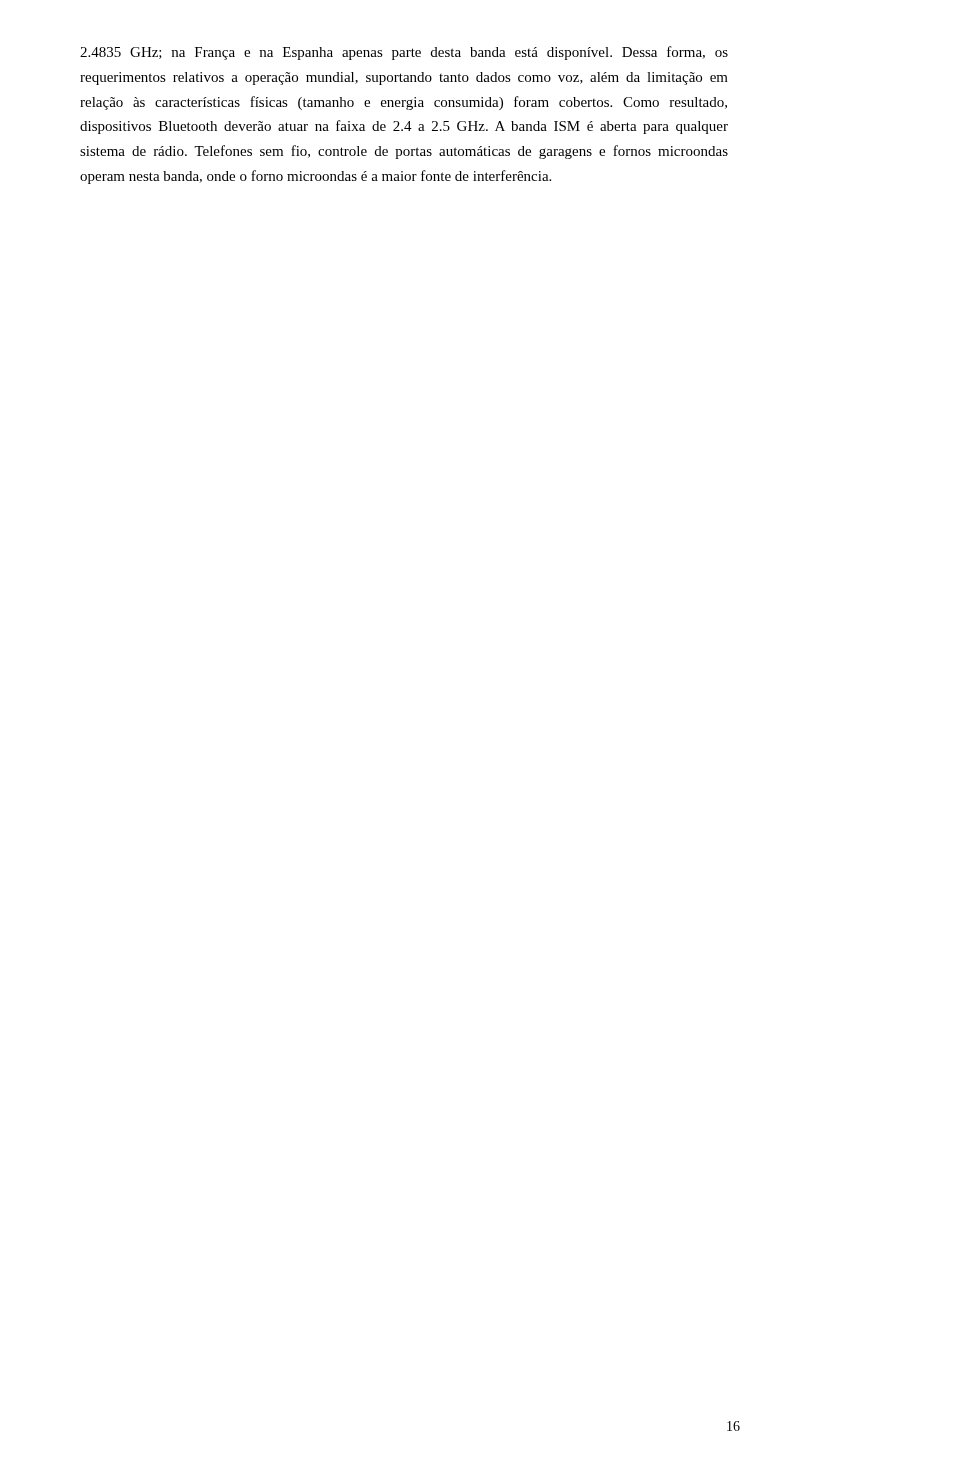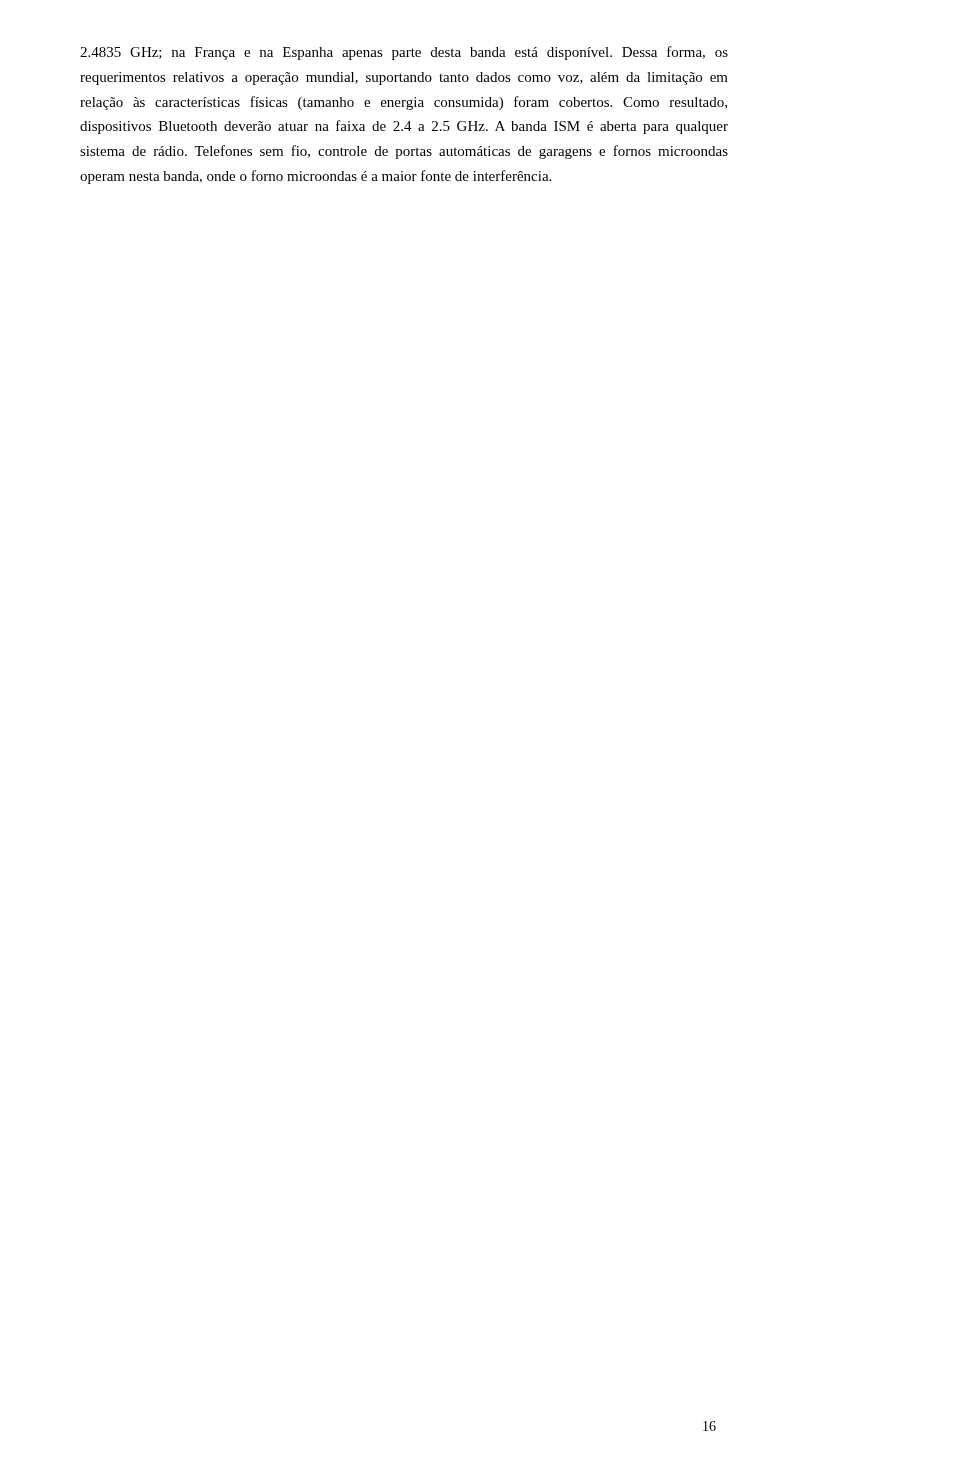--- a/index.html
+++ b/index.html
@@ -34,21 +34,21 @@
     .paragraph {
       text-align: justify;
       margin-bottom: 18px;
       font-size: 15px;
       line-height: 1.65;
     }
 
     .page-number {
       position: absolute;
       bottom: 30px;
-      right: 92px;
+      right: 68px;
       font-size: 14px;
       font-family: "Times New Roman", Times, serif;
     }
   </style>
 </head>
 <body>
 
 <div class="page-container">
   <div class="content-area">
 

